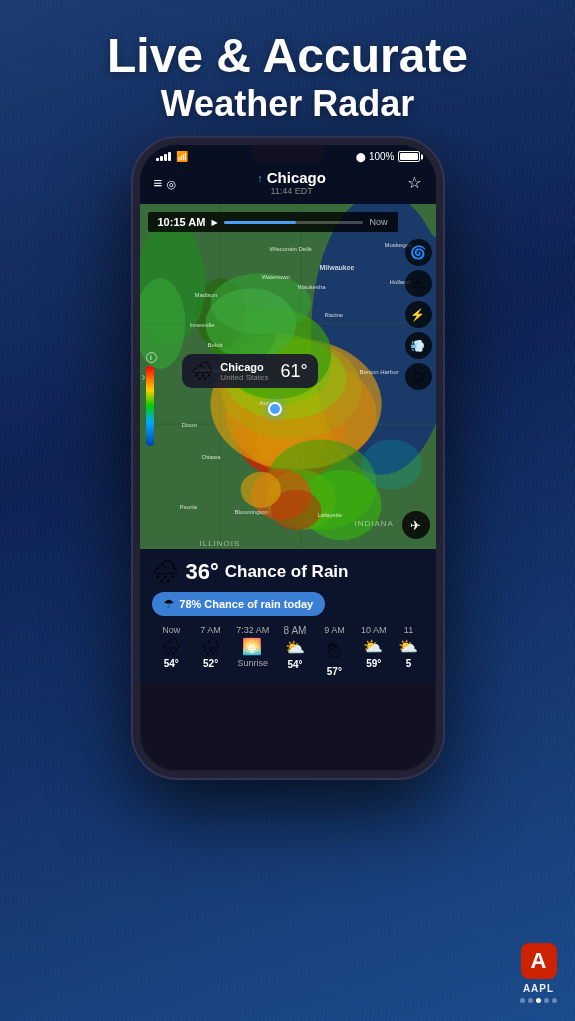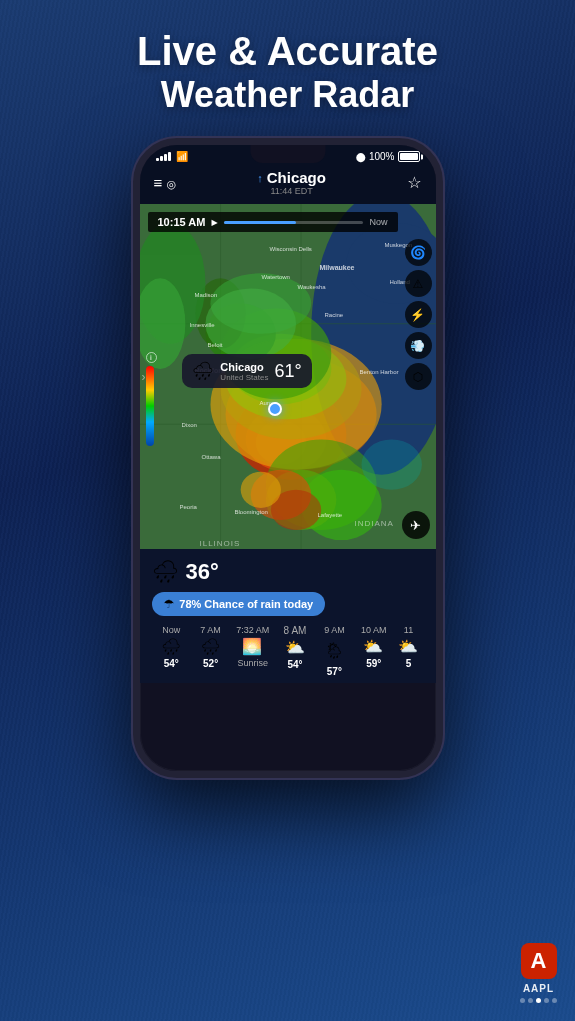--- a/index.html
+++ b/index.html
@@ -24,21 +24,21 @@
         rgba(100,150,255,0.04) 2px,
         rgba(100,150,255,0.04) 4px
       );
       pointer-events: none;
     }
   </style>
 </head>
 <body>
 
 <div style="text-align:center; padding: 28px 40px 18px; position:relative; z-index:2;">
-  <div style="color:white; font-size:40px; font-weight:900; line-height:1.15; text-shadow:0 2px 10px rgba(0,0,0,0.4);">Live &amp; Accurate</div>
+  <div style="color:white; font-size:48px; font-weight:900; line-height:1.15; text-shadow:0 2px 10px rgba(0,0,0,0.4);">Live &amp; Accurate</div>
   <div style="color:white; font-size:36px; font-weight:700; line-height:1.15; text-shadow:0 2px 10px rgba(0,0,0,0.4);">Weather Radar</div>
 </div>
 
 <div style="position:absolute; top:138px; left:50%; transform:translateX(-50%); width:310px; height:640px; background:#111122; border-radius:44px; border:7px solid #222235; box-shadow: 0 0 0 2px #333355, 0 30px 80px rgba(0,0,0,0.75), inset 0 0 0 1px rgba(255,255,255,0.04); overflow:hidden;">
 
   <div style="position:absolute; top:0; left:50%; transform:translateX(-50%); width:75px; height:18px; background:#111122; border-radius:0 0 12px 12px; z-index:20;"></div>
 
   <div style="display:flex; justify-content:space-between; align-items:center; padding:6px 16px 2px; background:rgba(8,15,35,0.98); position:relative; z-index:10;">
     <div style="display:flex; align-items:center; gap:4px;">
       <div style="display:flex; align-items:flex-end; gap:1px;">
@@ -167,40 +167,41 @@
       <div style="width:27px; height:27px; background:rgba(0,0,0,0.72); border-radius:50%; display:flex; align-items:center; justify-content:center; font-size:12px; cursor:pointer;">💨</div>
       <div style="width:27px; height:27px; background:rgba(0,0,0,0.72); border-radius:50%; display:flex; align-items:center; justify-content:center; font-size:12px; cursor:pointer;">⬡</div>
     </div>
 
     <div style="position:absolute; left:42px; top:150px; background:rgba(25,25,45,0.92); border-radius:10px; padding:6px 10px; display:flex; align-items:center; gap:6px; z-index:10; cursor:pointer;">
       <span style="font-size:18px;">🌧</span>
       <div>
         <div style="font-size:11px; font-weight:700; color:white;">Chicago</div>
         <div style="font-size:8px; color:#888;">United States</div>
       </div>
-      <span style="font-size:18px; font-weight:300; color:white; ">61°</span>
+      <span style="font-size:18px; font-weight:300; color:white; margin-left:6px;">61°</span>
     </div>
 
     <div style="position:absolute; left:128px; top:198px; z-index:10;">
       <div style="width:14px; height:14px; background:#4a9fff; border-radius:50%; border:2px solid white; box-shadow:0 0 10px rgba(74,159,255,0.9);"></div>
     </div>
 
     <div style="position:absolute; left:2px; top:50%; transform:translateY(-50%); color:rgba(255,255,255,0.45); font-size:12px; z-index:10; cursor:pointer;">›</div>
 
     <div style="position:absolute; right:6px; bottom:10px; width:28px; height:28px; background:rgba(0,0,0,0.8); border-radius:50%; display:flex; align-items:center; justify-content:center; font-size:13px; color:white; z-index:10; cursor:pointer;">
       <span>✈</span>
     </div>
   </div>
 
   <div style="background:rgba(12,20,45,0.98); padding:10px 12px 6px; flex:1;">
 
     
     <div style="display:flex; align-items:center; gap:6px; margin-bottom:7px;">
       <span style="font-size:22px;">🌧</span>
       <span style="font-size:22px; font-weight:800; color:white;">36°</span>
+      <span style="font-size:17px; font-weight:600; color:white;">Chance of Rain</span>
     </div>
 
     
     <div style="background:#3a7fd4; border-radius:18px; padding:5px 12px; display:inline-flex; align-items:center; gap:5px; margin-bottom:9px; cursor:pointer;">
       <span style="font-size:12px;">☂</span>
       <span style="font-size:11px; color:white; font-weight:600;">78% Chance of rain today</span>
     </div>
 
     
     <div style="display:flex; gap:0; overflow:hidden;">

